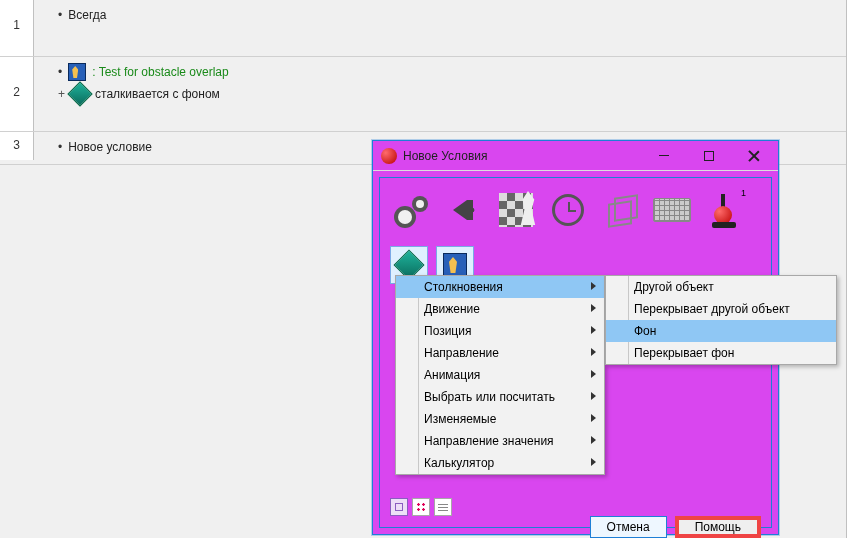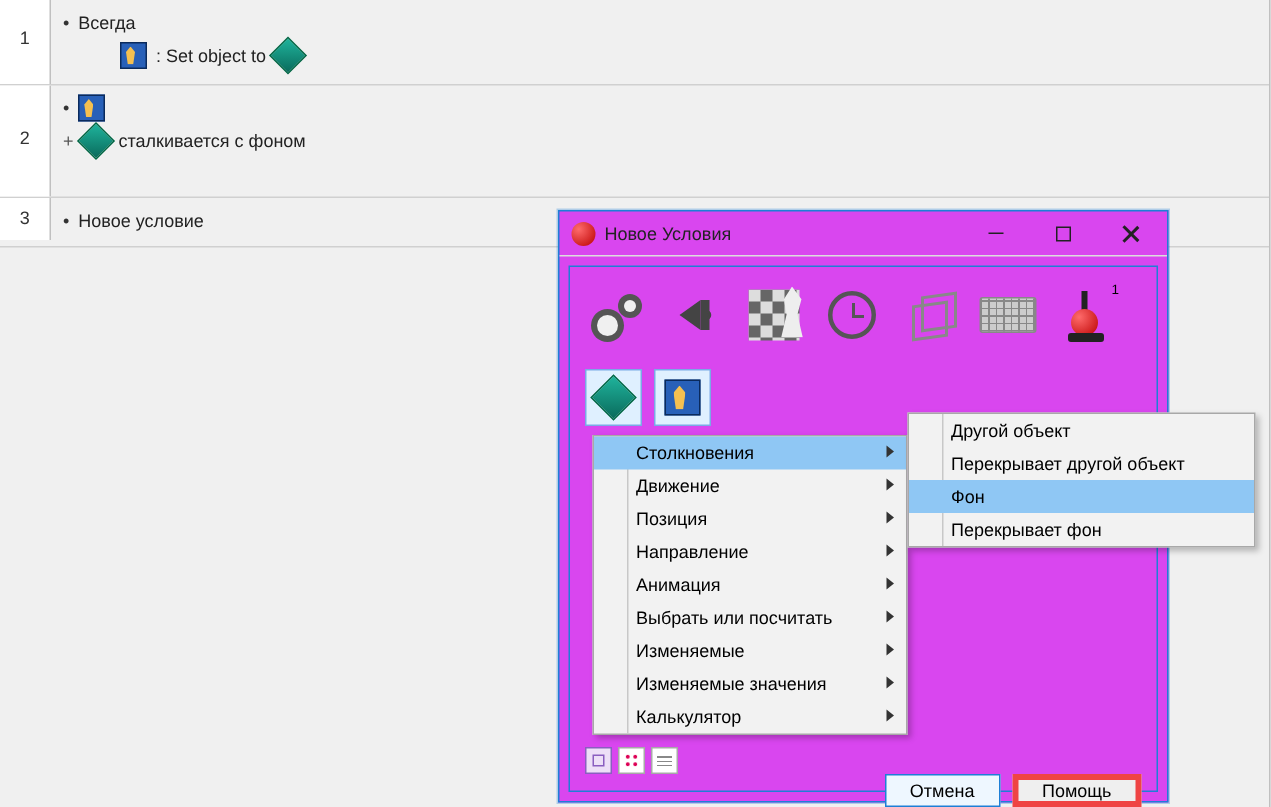--- a/index.html
+++ b/index.html
@@ -5,21 +5,21 @@
   * { box-sizing: border-box; margin: 0; padding: 0; font-family: "Segoe UI", Tahoma, sans-serif; }
   html,body { width:847px; height:538px; background:#f0f0f0; overflow:hidden; }
 
   
   .editor { position:absolute; left:0; top:0; right:0; bottom:0; background:#f0f0f0; border-right:1px solid #c0c0c0; }
   .row { display:flex; align-items:flex-start; border-bottom:1px solid #d0d0d0; }
   .gutter { width:34px; min-width:34px; background:#fff; border-right:1px solid #c0c0c0; text-align:center; font-size:12px; color:#333; padding-top:14px; }
   .gutter.tall1 { height:56px; padding-top:18px;}
   .gutter.tall2 { height:74px; padding-top:28px;}
   .gutter.tall3 { height:28px; padding-top:6px;}
-  .rowbody { flex:1; padding:4px 8px 6px 8px; font-size:12px; color:#222; }
+  .rowbody { flex:1; padding:4px 8px 6px 24px; font-size:12px; color:#222; }
   .bullet::before { content:"• "; color:#333; }
   .plus::before { content:"+  "; color:#555; }
   .cond-line { display:flex; align-items:center; gap:6px; height:22px; }
   .action-line { display:flex; align-items:center; gap:6px; height:22px; margin-left:38px; }
 
   .obj-icon { width:18px; height:18px; display:inline-flex; align-items:center; justify-content:center; }
   .knight { background:#2860b8; border:1px solid #0a2a5c; position:relative; }
   .knight::after { content:""; position:absolute; left:3px; top:2px; width:6px; height:12px; background:#f5c050;
                    clip-path: polygon(50% 0,100% 30%,80% 100%,20% 100%,0 30%); }
   .diamond { width:18px; height:18px; transform:rotate(45deg); background:linear-gradient(135deg,#1fb39c,#0a6b5c); border:1px solid #064; display:inline-block; }
@@ -83,21 +83,21 @@
   .obj-slot.knight-slot .knight::after{left:5px;top:3px;width:8px;height:16px;}
   .obj-slot.half{width:38px;height:38px;position:relative;overflow:hidden;}
 
   
   .menu { position:absolute; border:1px solid #a8a8a8; background:#f2f2f2; box-shadow:2px 2px 4px rgba(0,0,0,.25);
           font-size:12px;}
   .menu .mi { height:22px; display:flex; align-items:center; padding:0 28px 0 28px; position:relative; white-space:nowrap;}
   .menu .mi.hi { background:#8fc7f4; }
   .menu .mi .arrow { position:absolute; right:8px; top:6px; width:0;height:0;border-top:4px solid transparent;border-bottom:4px solid transparent;border-left:5px solid #333;}
   .menu .sepcol { position:absolute;left:22px;top:0;bottom:0;width:1px;background:#c8c8c8;}
-  .mainmenu { left:395px; top:275px; width:210px;margin-top:15px; }
+  .mainmenu { left:395px; top:275px; width:210px; }
   .submenu { left:605px; top:275px; width:232px; }
 
   
   .dlg-bottom { display:flex; align-items:center; justify-content:space-between; height:30px; margin-top:auto; padding-top:6px;}
   .view-btns { display:flex; gap:4px; }
   .vb { width:18px;height:18px;border:1px solid #a8a8a8;background:#fff;display:flex;align-items:center;justify-content:center;}
   .vb.active{background:#eddff7;border-color:#8a5ec0;}
   .vb .sq{width:8px;height:8px;border:1px solid #8a5ec0;}
   .vb .dots{width:10px;height:10px;background:
      radial-gradient(#d05 1px,transparent 1.5px) 0 0/5px 5px;}
@@ -111,36 +111,30 @@
 
 <div class="editor">
 
   <div class="row">
     <div class="gutter tall1">1</div>
     <div class="rowbody">
       <div class="cond-line">
         <span class="bullet"></span>
         <span>Всегда</span>
       </div>
-      <div class="action-line">
-        <span class="obj-icon knight"></span>
-        <span>: Set object to</span>
-        <span class="diamond-wrap">
-            <span class="diamond"></span>
-          </span>
-      </div>
     </div>
   </div>
 
   <div class="row">
     <div class="gutter tall2">2</div>
     <div class="rowbody">
       <div class="cond-line">
         <span class="bullet"></span>
         <span class="obj-icon knight"></span>
+        <span class="green-txt">: Test for obstacle overlap</span>
       </div>
       <div class="cond-line">
         <span class="plus"></span>
         <span class="diamond-wrap">
             <span class="diamond"></span>
           </span>
         <span>сталкивается с фоном</span>
       </div>
     </div>
   </div>
@@ -263,21 +257,21 @@
     </div>
   <div class="mi">
       <span>Выбрать или посчитать</span>
       <span class="arrow"></span>
     </div>
   <div class="mi">
       <span>Изменяемые</span>
       <span class="arrow"></span>
     </div>
   <div class="mi">
-      <span>Изменяемые значения</span>
+      <span>Направление значения</span>
       <span class="arrow"></span>
     </div>
   <div class="mi">
       <span>Калькулятор</span>
       <span class="arrow"></span>
     </div>
 </div>
 
 <div class="menu submenu">
   <div class="sepcol"></div>

